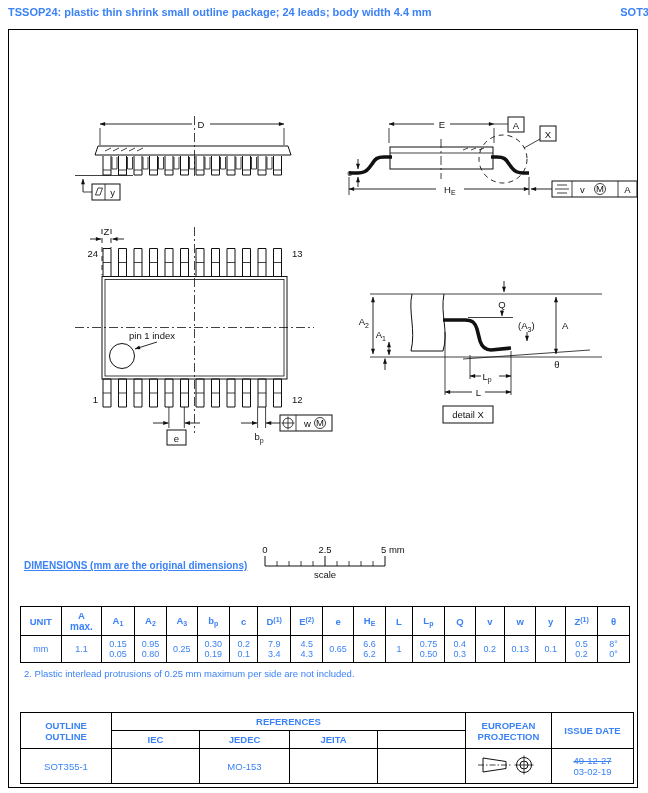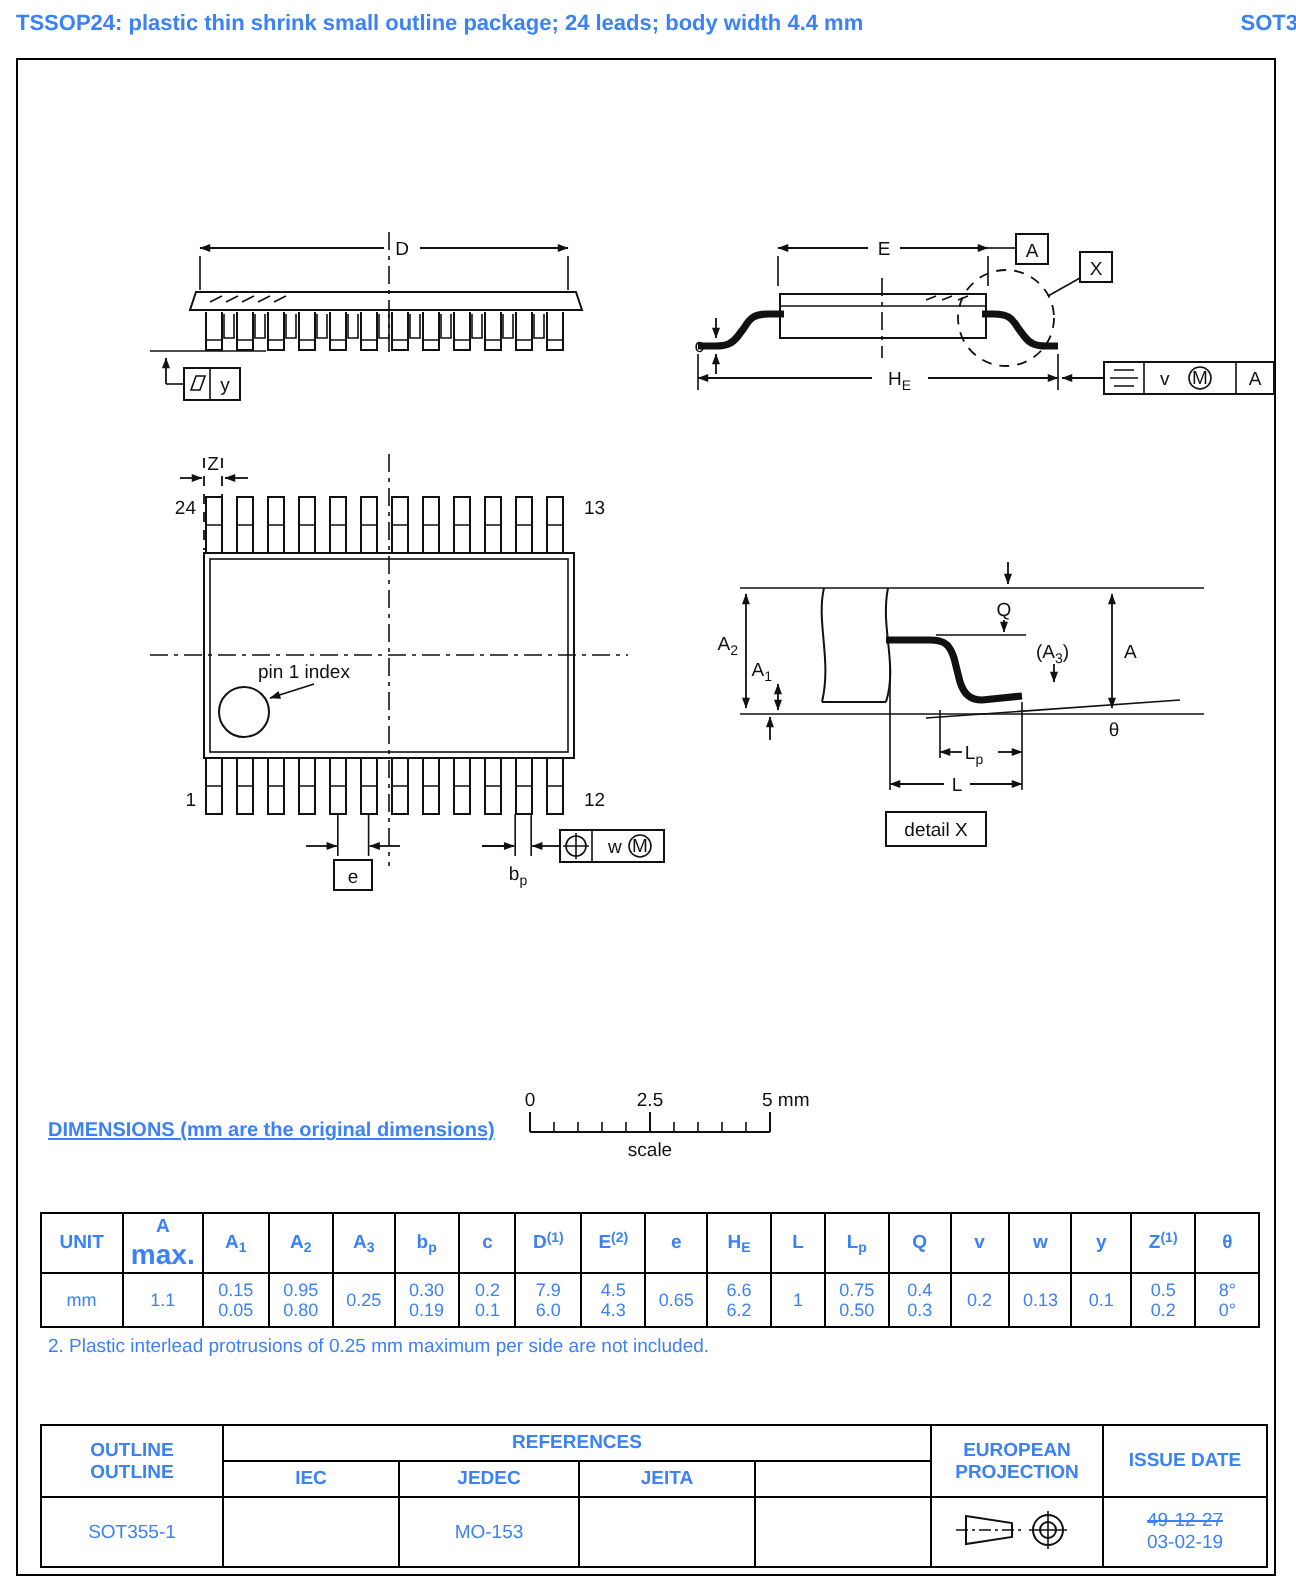--- a/index.html
+++ b/index.html
@@ -18,21 +18,21 @@
   .cl   { stroke:#111; stroke-width:0.8; fill:none; stroke-dasharray:9 3 2 3; }
   .dash { stroke:#111; stroke-width:0.9; fill:none; stroke-dasharray:5 4; }
 
   .dims-title { position:absolute; left:24px; top:560px; font-size:10px; font-weight:bold;text-decoration:underline; }
   table { border-collapse:collapse; table-layout:fixed; background:#fff; }
   .dims-table { position:absolute; left:20px; top:606px; width:610px; font-size:9px; }
   .dims-table th, .dims-table td { border:1px solid #000; text-align:center; vertical-align:middle; padding:1px 0; }
   .dims-table { border:1.5px solid #000; }
   .dims-table th { font-size:9.5px; font-weight:bold; height:26px; }
   .dims-table td { height:24px; line-height:10.5px; font-size:9px; }
-  .hsub { font-size:14px; font-weight:bold; }
+  .hsub { font-size:10px; font-weight:bold; }
   sub { font-size:7px; vertical-align:-2px; }
   sup { font-size:7px; vertical-align:3px; }
 
   .notes { position:absolute; left:24px; top:668px; font-size:9.5px; }
   .notes .nt { font-weight:bold; margin-bottom:3px; }
   .notes .ni { margin-bottom:3px; }
 
   .refs-table { position:absolute; left:20px; top:712px; width:613px; border:1.5px solid #000; }
   .refs-table th, .refs-table td { border:1px solid #000; text-align:center; vertical-align:middle; font-size:9.5px; padding:0; }
   .refs-table th { font-weight:bold; height:17px; }
@@ -270,21 +270,21 @@
       <td>
             <div>0.30</div>
             <div>0.19</div>
           </td>
       <td>
             <div>0.2</div>
             <div>0.1</div>
           </td>
       <td>
             <div>7.9</div>
-            <div>6.0</div>
+            <div>3.4</div>
           </td>
       <td>
             <div>4.5</div>
             <div>4.3</div>
           </td>
       <td>
             <div>0.65</div>
           </td>
       <td>
             <div>6.6</div>

